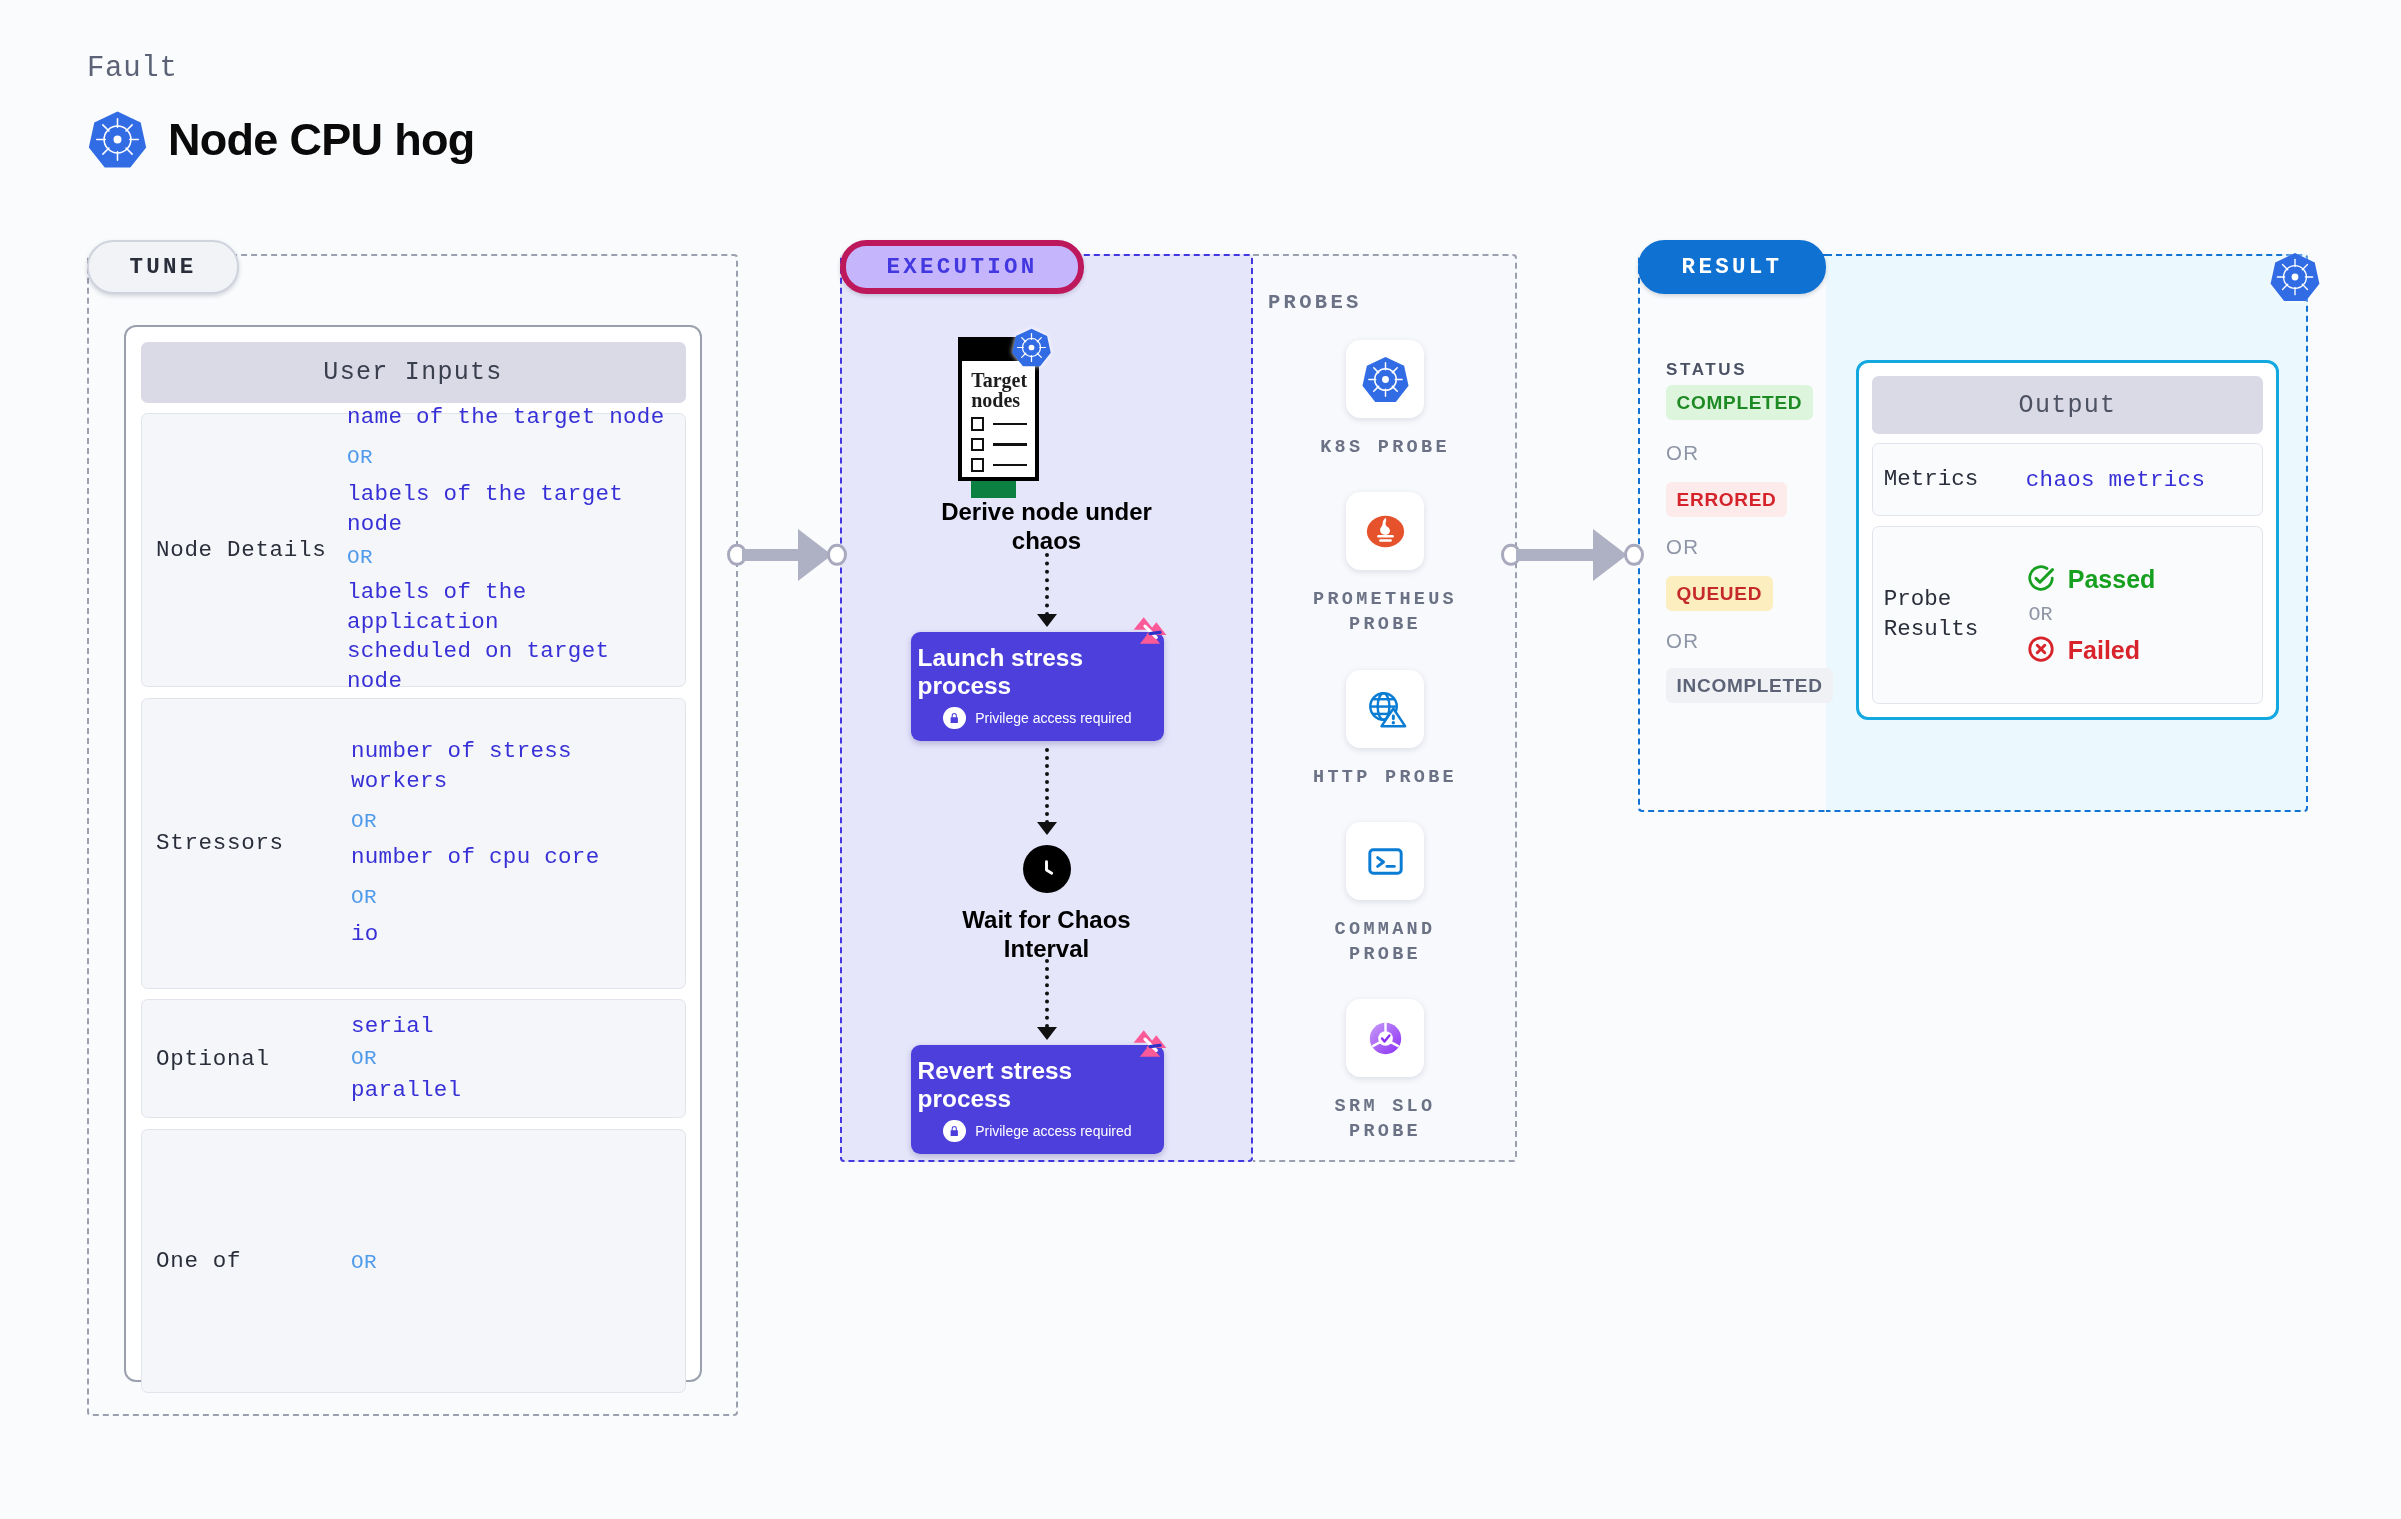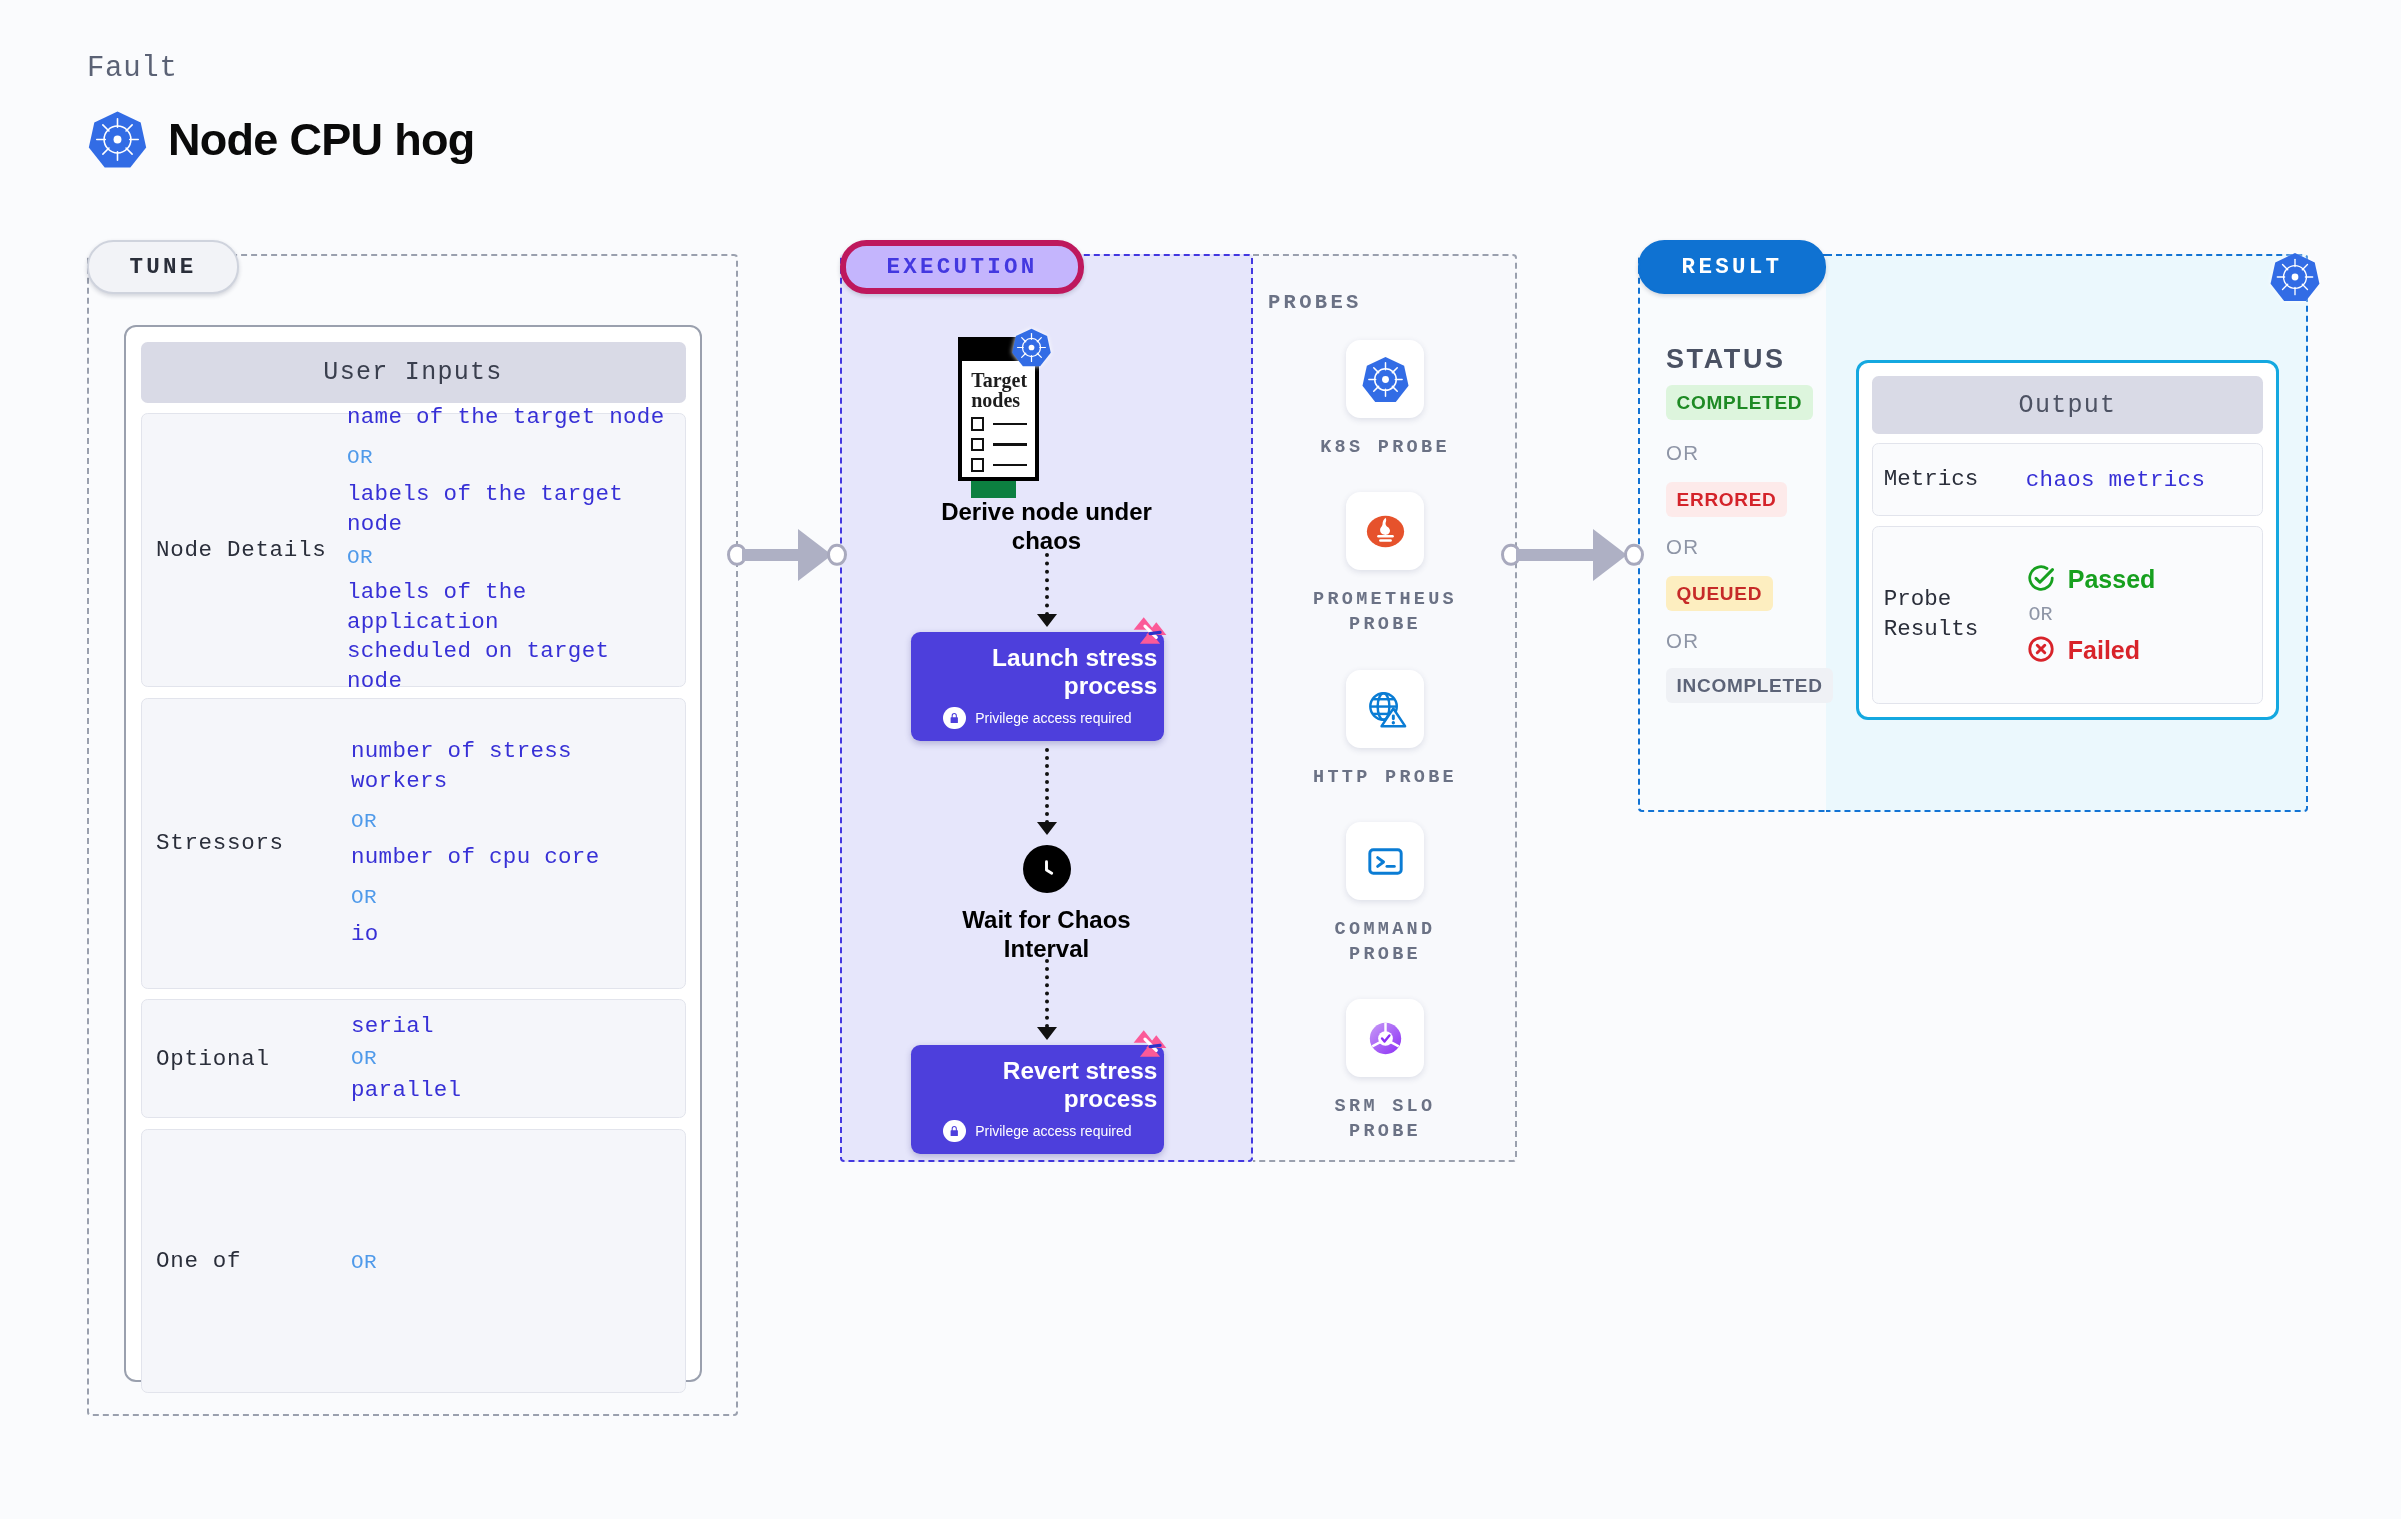--- a/index.html
+++ b/index.html
@@ -154,21 +154,21 @@
     border-top:13.2px solid #111;
   }
 
   .proc-card{
     position:absolute;left:71px;width:253px;
     background:#4d3fdc;border-radius:9.2px;
     box-sizing:border-box;padding:12px 6.6px 12px 6.6px;
     box-shadow:0 2.6px 6.6px rgba(40,35,120,.25);
   }
   .proc-card .title{
-    text-align:right;color:#fff;font-size:24.4px;font-weight:bold;line-height:1.15;
+    text-align:left;color:#fff;font-size:24.4px;font-weight:bold;line-height:1.15;
   }
   .proc-card .sub-row{
     display:flex;align-items:center;justify-content:center;gap:9.2px;margin-top:6.6px;
   }
   .lock-circle{
     width:22.5px;height:22.5px;border-radius:50%;background:#fff;
     display:flex;align-items:center;justify-content:center;flex:0 0 22.5px;
   }
   .proc-card .sub{color:#fff;font-size:14px;}
   .chaos-corner{
@@ -196,22 +196,22 @@
     display:flex;align-items:center;justify-content:center;
   }
   .probe .plabel{
     margin-top:18px;font-size:18.5px;color:#6b7285;font-weight:bold;
     letter-spacing:3.3px;line-height:1.35;
     font-family:"Liberation Mono", monospace;
   }
 
   
   #status-title{
-    position:absolute;left:1666px;top:344px;
-    font-size:27px;color:#4a5163;font-weight:bold;letter-spacing:2.6px;
+    position:absolute;left:1666px;top:360px;
+    font-size:17px;color:#4a5163;font-weight:bold;letter-spacing:2.6px;
     font-family:"Liberation Sans", sans-serif;
   }
   .status-badge{
     position:absolute;left:1666px;box-sizing:border-box;
     border-radius:6px;padding:6.6px 10.6px;
     font-size:19px;font-weight:bold;letter-spacing:0.7px;
     font-family:"Liberation Sans", sans-serif;
   }
   .status-or{
     position:absolute;left:1666px;

